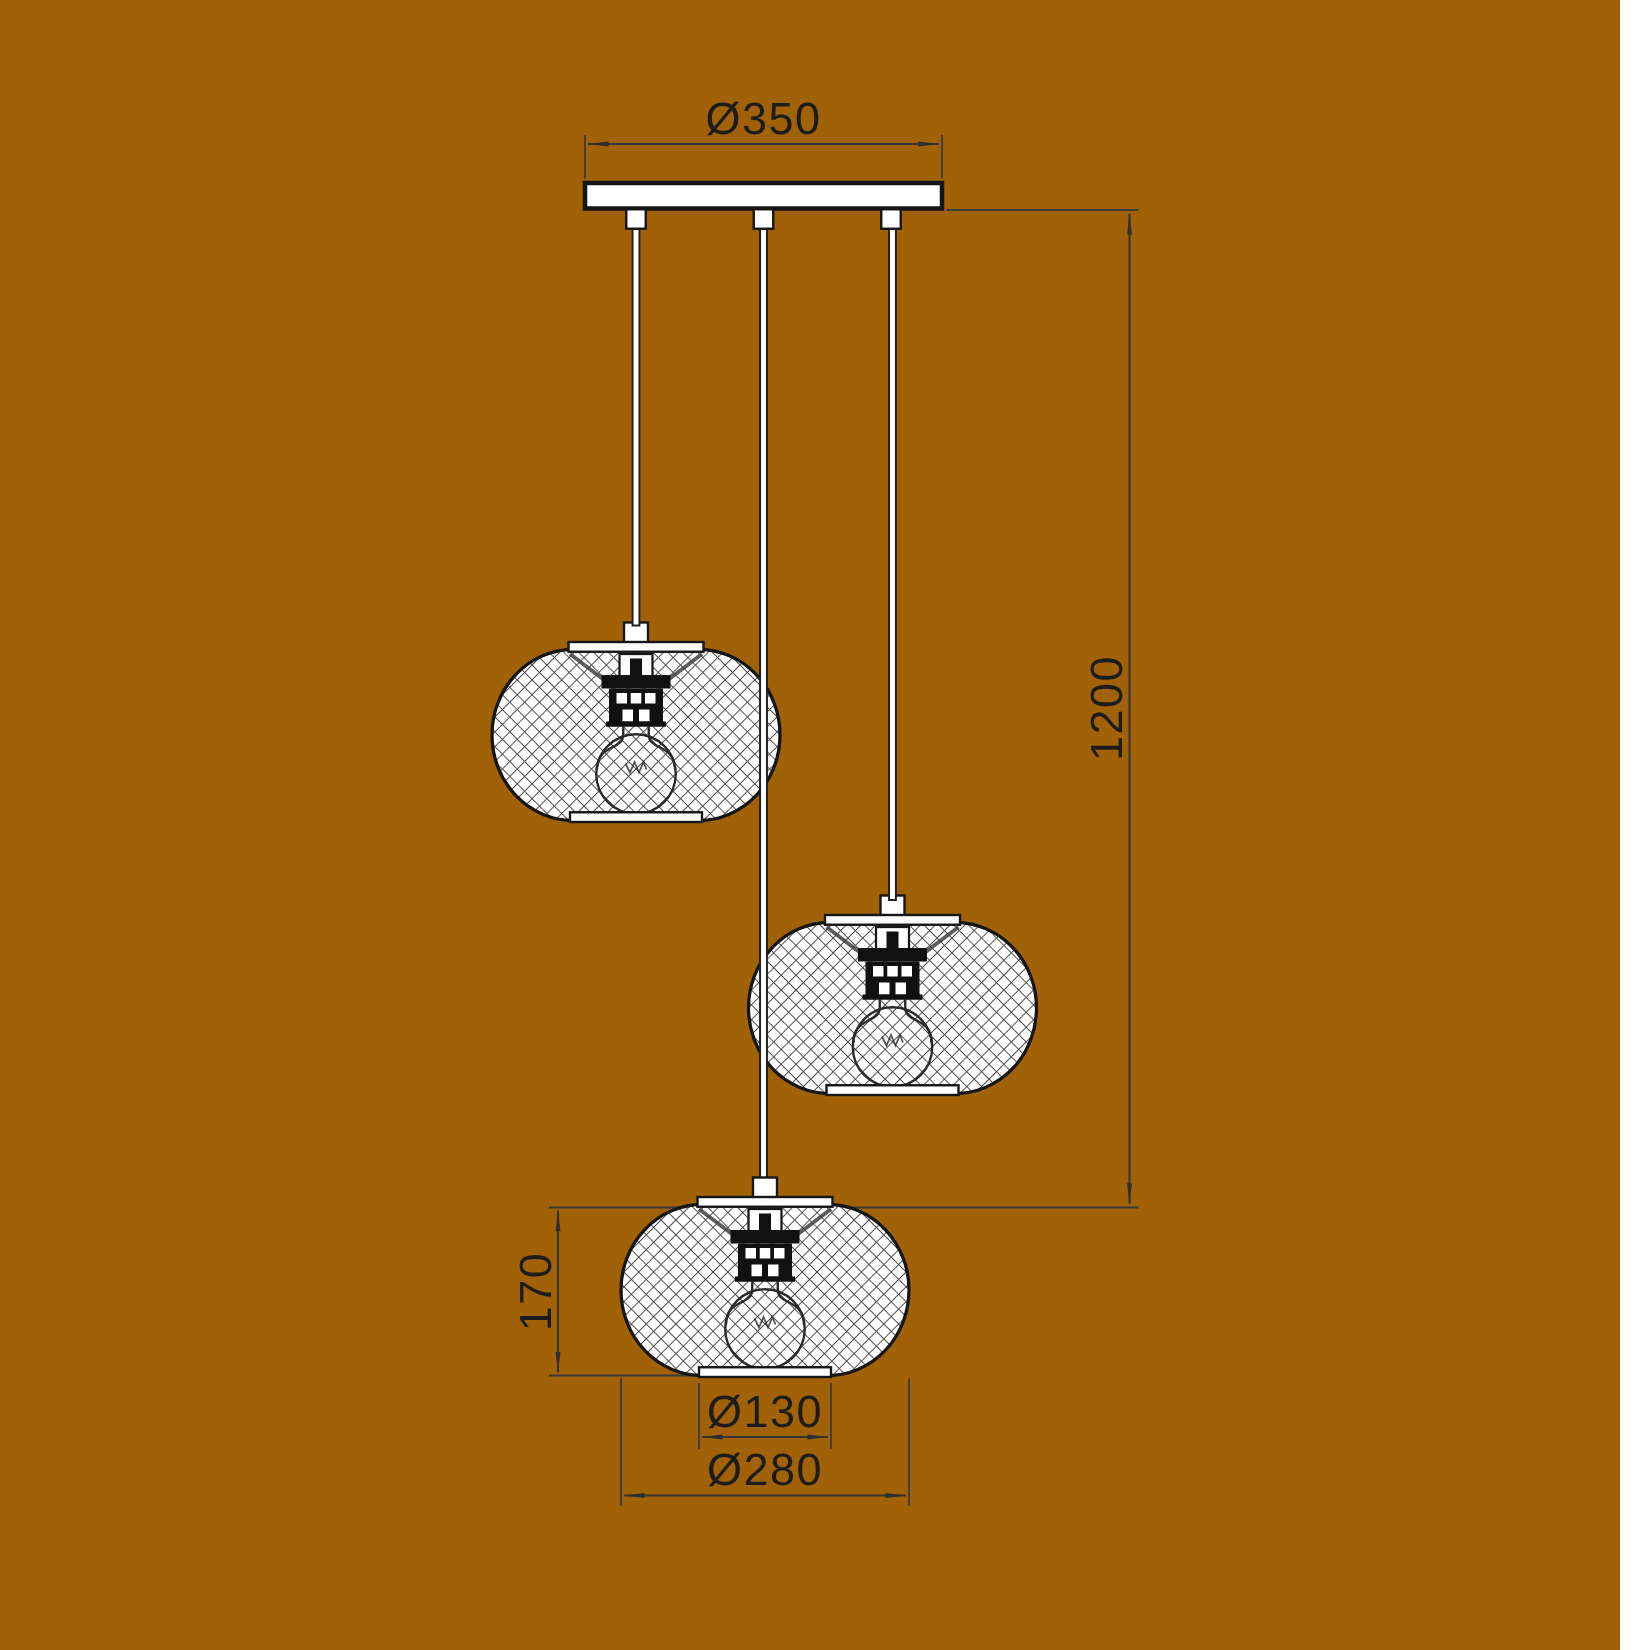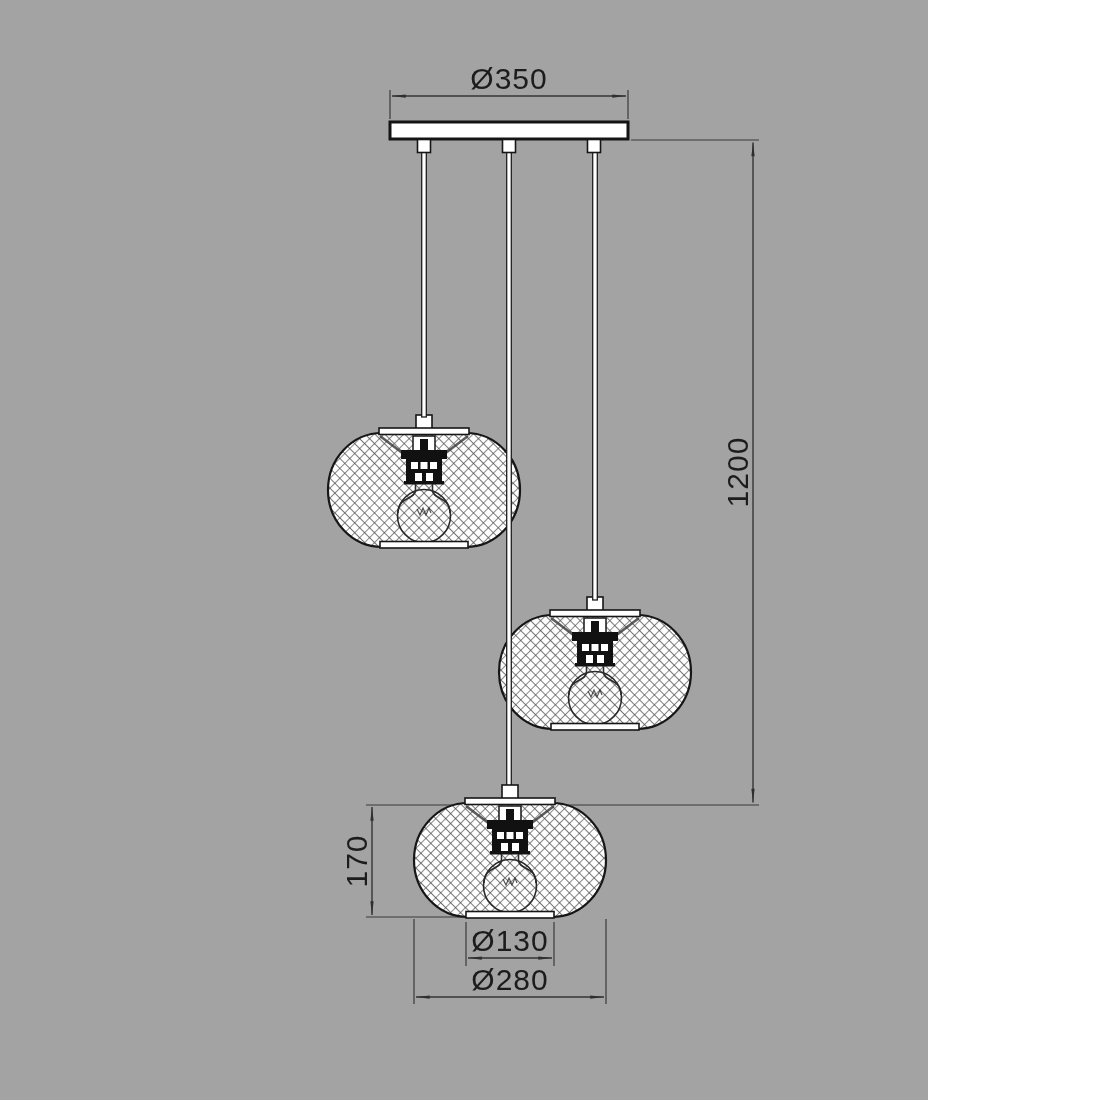--- a/index.html
+++ b/index.html
@@ -5,23 +5,23 @@
   html, body {
     margin: 0;
     padding: 0;
     background: #ffffff;
     width: 1100px;
     height: 1100px;
     font-family: "Liberation Sans", sans-serif;
   }
   .stage {
     position: relative;
-    width: 928px;
+    width: 1080px;
     height: 1100px;
-    background: #a3a3a3;
+    background: #a16207;
     overflow: hidden;
   }
   svg { display: block; }
   .dim  { stroke: #353535; stroke-width: 1.4; fill: none; }
   .ext  { stroke: #3a3a3a; stroke-width: 1.2; fill: none; }
   .dimtext {
     fill: #1c1c1c;
     font-family: "Liberation Sans", sans-serif;
     font-size: 30px;
     letter-spacing: 1px;

